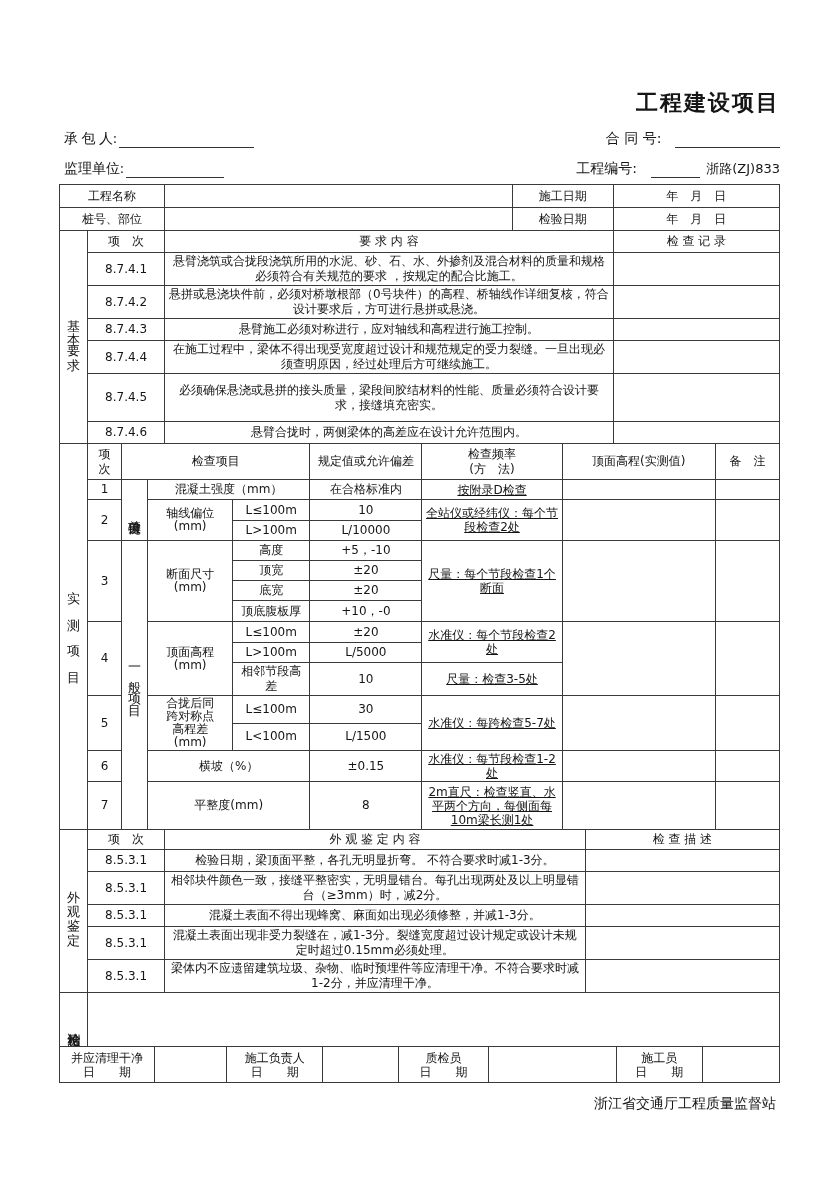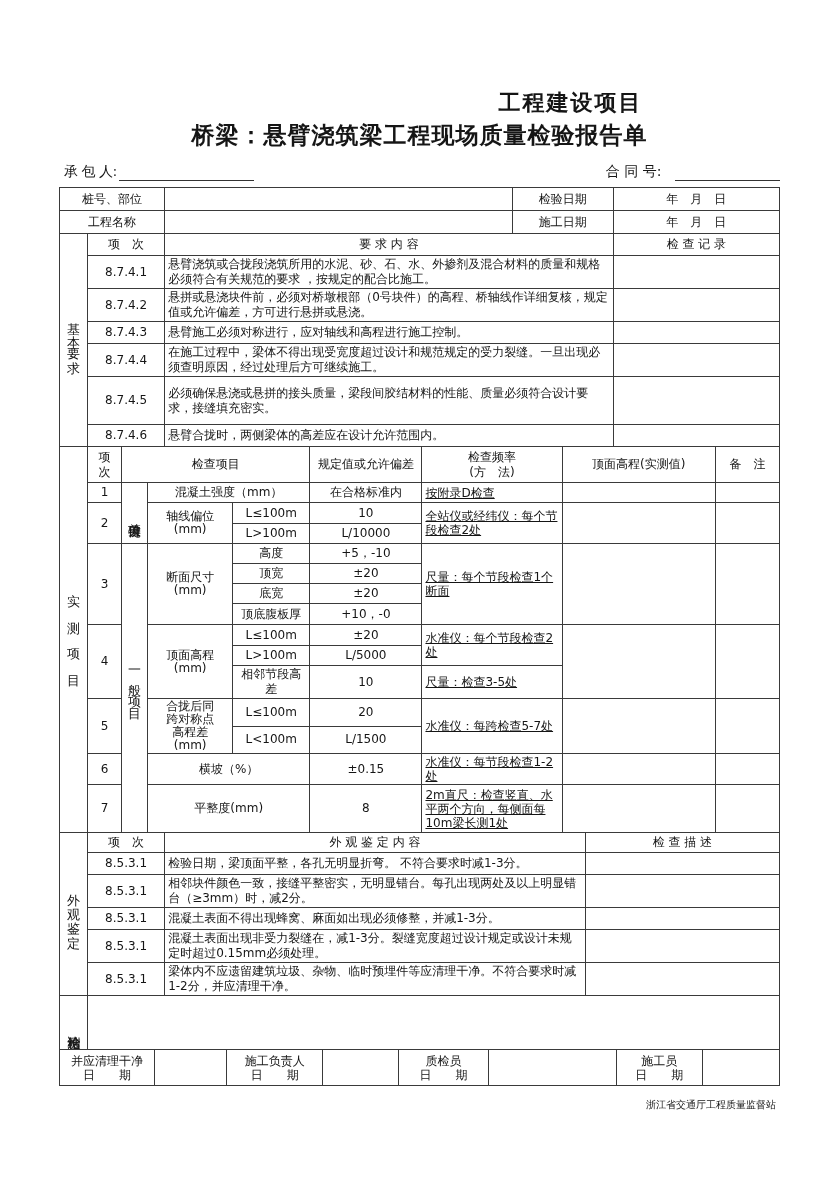--- a/index.html
+++ b/index.html
@@ -2,91 +2,97 @@
 <html lang="zh"><head>
 <meta charset="utf-8">
 <style>
   html,body{margin:0;padding:0;background:#fff;}
   .page{
     position:relative;width:838px;height:1186px;background:#ffffff;
     font-family:"DejaVu Sans",sans-serif;color:#151515;overflow:hidden;
   }
   .sheet{position:absolute;left:59px;top:0;width:721px;}
   
-  .title1{margin-top:88px;margin-left:302px;text-align:center;font-size:22px;font-weight:bold;letter-spacing:2px;}
+  .title1{margin-top:88px;margin-left:302px;text-align:right;font-size:22px;font-weight:bold;letter-spacing:2px;}
   .title2{margin-top:2px;text-align:center;font-size:23px;font-weight:bold;letter-spacing:1px;}
   
   .fieldrow{display:flex;align-items:flex-end;margin-top:10px;font-size:14px;height:20px;}
   .flabel{width:78px;margin-left:5px;white-space:nowrap;font-family:Liberation Serif, serif;}
   .uline{display:inline-block;border-bottom:1px solid #333;height:16px;}
   .ul-a{width:232px;margin-left:2px;}
   .flabel2{width:78px;margin-left:352px;white-space:nowrap;}
   .ul-b{width:180px;margin-left:14px;}
   .ul-c{width:116px;margin-left:14px;}
   .formcode{font-size:13px;margin-left:6px;white-space:nowrap;}
   
   table{border-collapse:collapse;table-layout:fixed;width:721px;margin-top:-1px;}
   .t-info{margin-top:6px;}
   td{border:1px solid #3a3a3a;font-size:12px;line-height:15px;padding:1px 3px;vertical-align:middle;overflow:hidden;}
   .c{text-align:center;}
-  .l{text-align:left;}
+  .l{text-align:center;}
   .pre{white-space:pre-line;}
   .hd{text-align:center;}
   .num{text-align:center;font-size:12px;}
   .subname{text-align:center;line-height:13px;}
   .freq{line-height:14px;text-decoration:underline;}
   
   .vcell{text-align:center;padding:0;}
   .vert{writing-mode:vertical-rl;text-orientation:upright;display:inline-block;font-size:13px;}
   .v-basic{letter-spacing:13px;}
   .v-meas{letter-spacing:27px;}
   .v-app{letter-spacing:14px;}
   .v-concl{letter-spacing:0px;line-height:14px;}
   .v-key{letter-spacing:1px;}
   .v-gen{letter-spacing:12px;}
   
   .sig{line-height:14px;text-align:center;}
   
   .note{margin-top:8px;margin-left:2px;font-size:13px;}
-  .org{margin-top:12px;text-align:right;font-size:10px;padding-right:4px;}
+  .org{margin-top:12px;text-align:right;font-size:14px;padding-right:4px;}
 </style>
 </head>
 <body>
 
 <div class="page">
   <div class="sheet">
 
     <div class="title1">工程建设项目</div>
-    <div class="title2">桥梁：悬臂浇筑梁工程现场质量检验报告单</div>
 
     <div class="fieldrow">
       <span class="flabel">承 包 人:</span>
       <span class="uline ul-a"></span>
       <span class="flabel2">合 同 号:</span>
       <span class="uline ul-b"></span>
     </div>
+    <div class="fieldrow">
+      <span class="flabel">监理单位:</span>
+      <span class="uline ul-a"></span>
+      <span class="flabel2">工程编号:</span>
+      <span class="uline ul-c"></span>
+      <span class="formcode">浙路(ZJ)833</span>
+    </div>
 
     <table class="t-info">
       <colgroup>
           <col style="width:105px">
           <col style="width:347px">
           <col style="width:101px">
           <col style="width:166px">
         </colgroup>
       <tbody>
           <tr style="height:23px">
+        <td class="c">工程名称</td>
+        <td></td>
+        <td class="c">施工日期</td>
+        <td class="c">年　月　日</td>
+      </tr>
+      <tr style="height:23px">
         <td class="c">桩号、部位</td>
         <td></td>
         <td class="c">检验日期</td>
-        <td class="c">年　月　日</td>
-      </tr>
-      <tr style="height:23px">
-        <td class="c">工程名称</td>
-        <td></td>
-        <td class="c">施工日期</td>
         <td class="c">年　月　日</td>
       </tr>
     </tbody>
       </table>
 
     <table>
       <colgroup>
           <col style="width:28px">
           <col style="width:77px">
           <col style="width:448px">
@@ -99,21 +105,21 @@
         <td class="hd">要 求 内 容</td>
         <td class="hd">检 查 记 录</td>
       </tr>
       <tr style="height:32px">
         <td class="num">8.7.4.1</td>
         <td class="l">悬臂浇筑或合拢段浇筑所用的水泥、砂、石、水、外掺剂及混合材料的质量和规格必须符合有关规范的要求 ，按规定的配合比施工。</td>
         <td></td>
       </tr>
       <tr style="height:33px">
         <td class="num">8.7.4.2</td>
-        <td class="l">悬拼或悬浇块件前，必须对桥墩根部（0号块件）的高程、桥轴线作详细复核，规定值或允许偏差，方可进行悬拼或悬浇。</td>
+        <td class="l">悬拼或悬浇块件前，必须对桥墩根部（0号块件）的高程、桥轴线作详细复核，符合设计要求后，方可进行悬拼或悬浇。</td>
         <td></td>
       </tr>
       <tr style="height:22px">
         <td class="num">8.7.4.3</td>
         <td class="l">悬臂施工必须对称进行，应对轴线和高程进行施工控制。</td>
         <td></td>
       </tr>
       <tr style="height:33px">
         <td class="num">8.7.4.4</td>
         <td class="l">在施工过程中，梁体不得出现受宽度超过设计和规范规定的受力裂缝。一旦出现必须查明原因，经过处理后方可继续施工。</td>
@@ -221,21 +227,21 @@
         <td class="c">10</td>
         <td class="l freq">尺量：检查3-5处</td>
       </tr>
       <tr style="height:25px">
         <td class="num" rowspan="2">5</td>
         <td class="subname pre" rowspan="2">合拢后同
 跨对称点
 高程差
 (mm)</td>
         <td class="c">L≤100m</td>
-        <td class="c">20</td>
+        <td class="c">30</td>
         <td class="l freq" rowspan="2">水准仪：每跨检查5-7处</td>
         <td rowspan="2"></td>
         <td rowspan="2"></td>
       </tr>
       <tr style="height:25px">
         <td class="c">L&lt;100m</td>
         <td class="c">L/1500</td>
       </tr>
       <tr style="height:30px">
         <td class="num">6</td>

